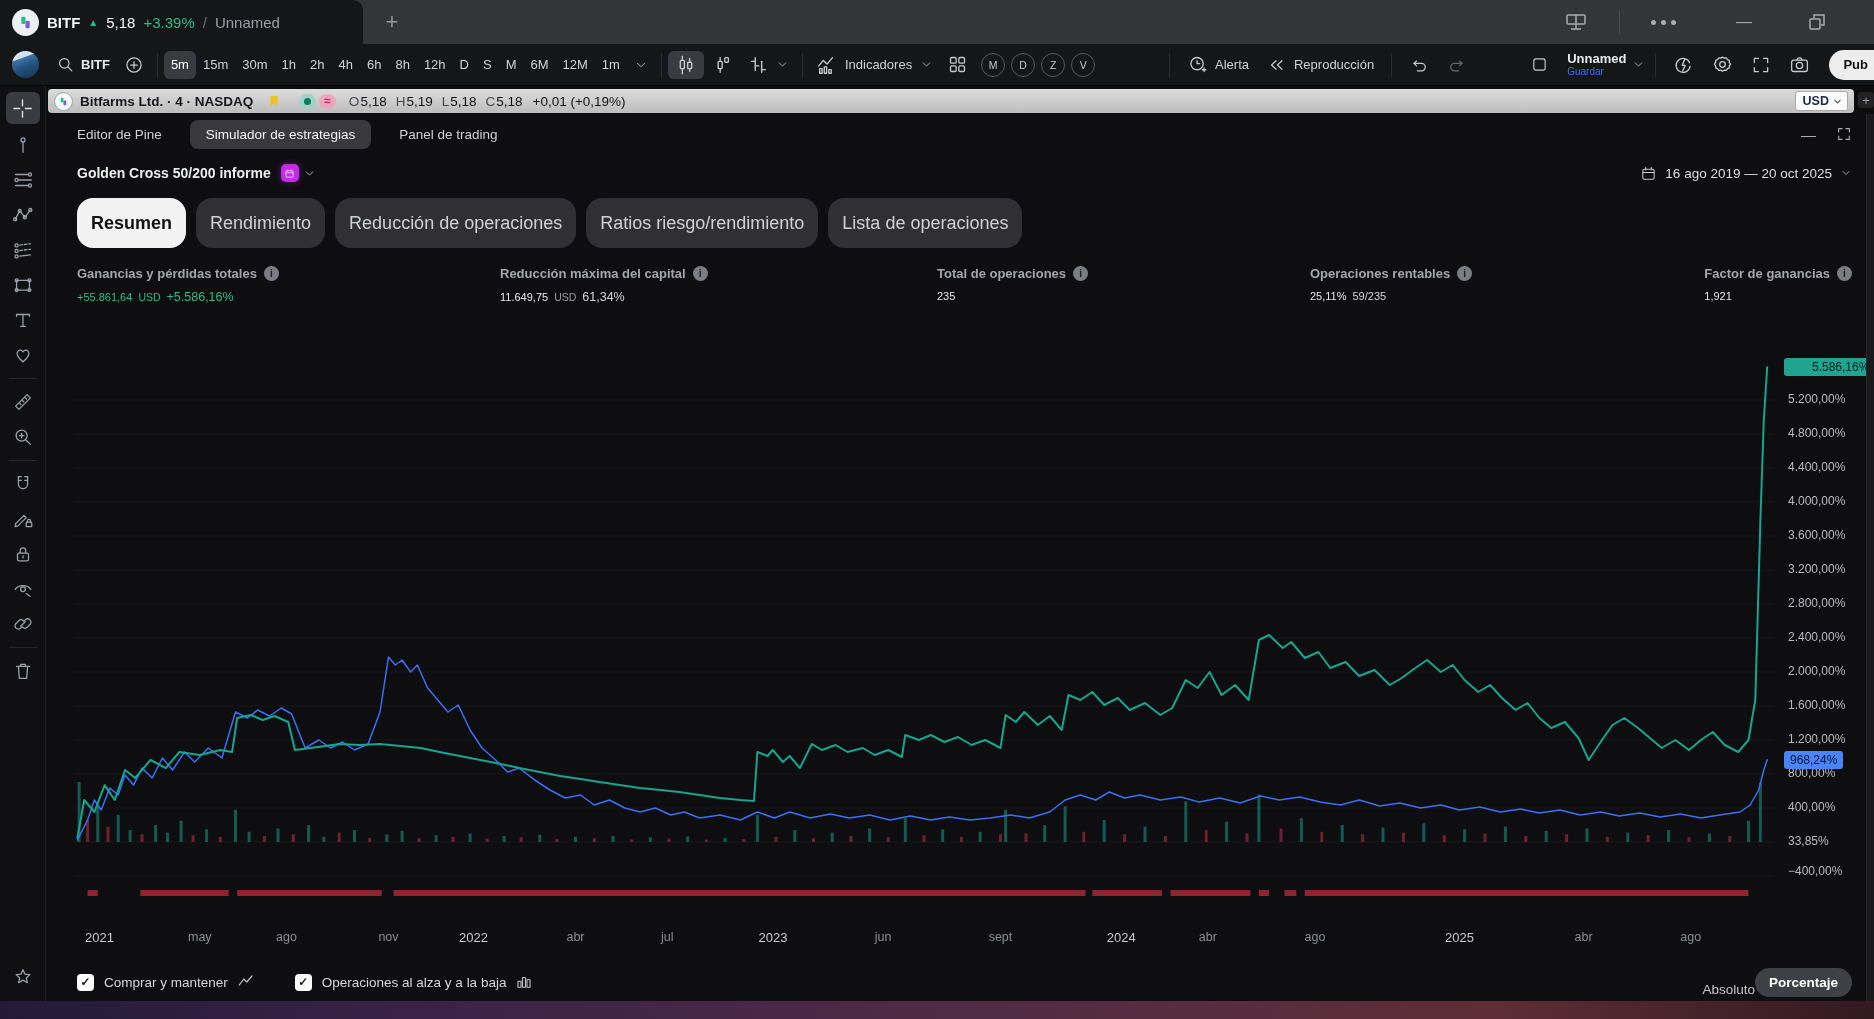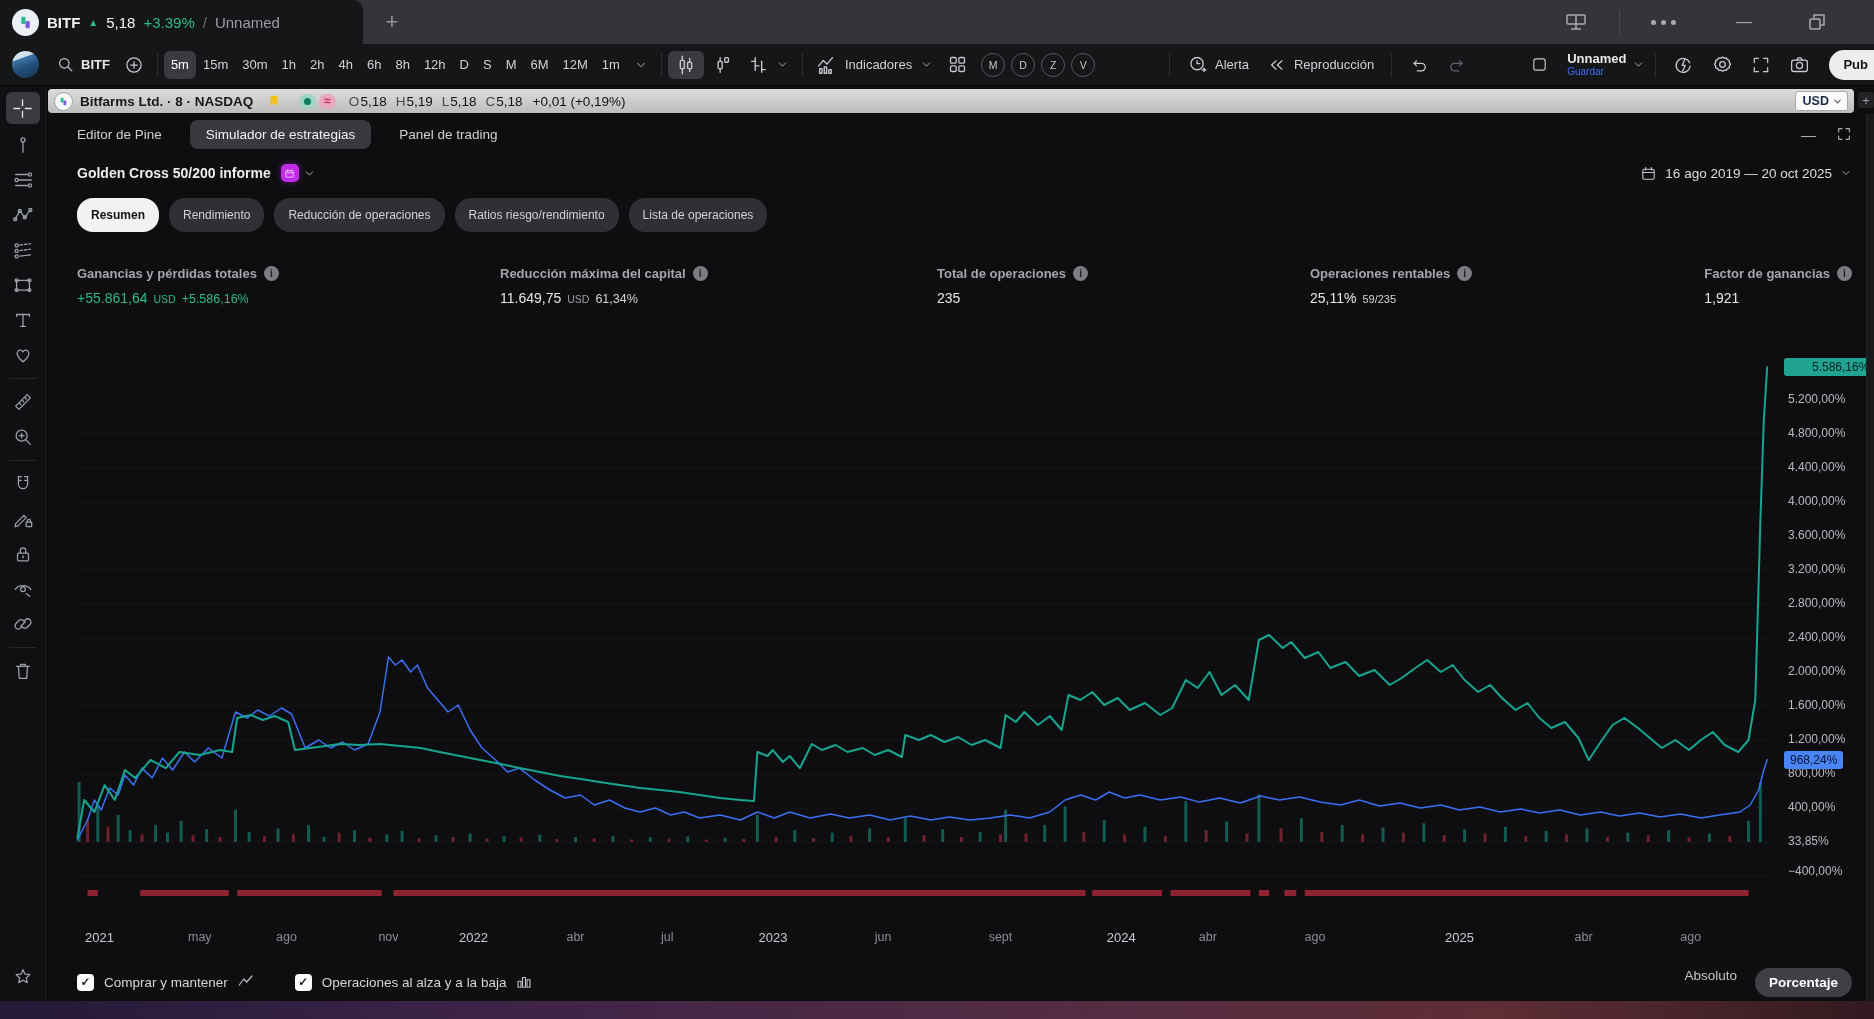--- a/index.html
+++ b/index.html
@@ -77,30 +77,30 @@
   #panel-tabs{height:40px;display:flex;align-items:center;gap:28px;padding:0 22px 0 29px;font-size:13.5px;color:#cfd0d2;}
   .ptab{white-space:nowrap;}
   .ptab.active{background:#39393d;border-radius:8px;padding:7px 16px;color:#f0f1f3;}
   #panel-tabs .pright{margin-left:auto;display:flex;gap:20px;color:#a9abb0;align-items:center;}
   #strat-header{display:flex;align-items:center;margin:10px 22px 0 29px;}
   #strat-title{font-size:14px;font-weight:bold;color:#eceded;}
   .purp{width:18px;height:18px;border-radius:5px;background:#c32ce6;display:flex;align-items:center;justify-content:center;margin:0 4px 0 10px;box-shadow:0 0 6px #a21fd680;}
   .purp svg{stroke:#fff;stroke-width:1.5;fill:none;}
   #date-range{margin-left:auto;display:flex;align-items:center;gap:8px;font-size:13.5px;color:#dcdde0;}
   #subtabs{display:flex;gap:10px;margin:16px 0 0 29px;}
-  .pill{height:34px;display:flex;align-items:center;padding:0 14px;border-radius:16px;background:#303034;
-        color:#cfd1d4;font-size:12px;white-space:nowrap;}
+  .pill{height:16px;display:flex;align-items:center;padding:17px 14px;border-radius:16px;background:#303034;
+        color:#cfd1d4;font-size:18px;white-space:nowrap;}
   .pill.active{background:#f2f2f3;color:#131315;font-weight:bold;}
   .stat{position:absolute;top:152px;}
   .stat-lr{display:flex;align-items:flex-start;gap:7px;}
   .stat-label{font-size:13px;font-weight:bold;color:#a4a6ab;}
   .info-icon{width:15px;height:15px;border-radius:50%;background:#7b7d82;color:#1b1c1f;font-size:10px;font-weight:bold;
              display:flex;align-items:center;justify-content:center;font-style:normal;}
   .stat-vr{margin-top:9px;display:flex;align-items:baseline;gap:6px;color:#e6e7e9;}
-  .stat-vr .v{font-size:14px;}
+  .stat-vr .v{font-size:11px;}
   .stat-vr .u{font-size:10.5px;color:#9b9da2;}
   .stat-vr .x{font-size:12.5px;color:#d4d5d8;}
   .stat-vr.pos .v,.stat-vr.pos .u,.stat-vr.pos .x{color:#2cbc87;}
 
   
   #plot{position:absolute;left:74px;top:330px;}
   #yaxis{position:absolute;left:1782px;top:320px;width:84px;height:580px;font-size:12px;color:#b9bbc0;}
   .ytick{position:absolute;left:6px;white-space:nowrap;}
   .ybadge{position:absolute;left:2px;padding:2px 6px;border-radius:3px;font-size:12px;white-space:nowrap;}
   .ybadge.equity{background:#21a392;color:#04201b;}
@@ -110,21 +110,21 @@
   .xtick.year{color:#c9cbd0;font-size:13px;}
   #scrollstrip{position:absolute;right:0;top:114px;width:7px;height:887px;background:#1a1a1d;border-left:1px solid #26262a;}
 
   
   #footer{position:absolute;left:48px;top:963px;width:1826px;height:38px;display:flex;align-items:center;
           padding:0 22px 0 29px;box-sizing:border-box;font-size:13.5px;color:#d5d6d9;}
   .chk{width:17px;height:17px;background:#fff;border-radius:4px;color:#1b1b1b;font-size:12px;font-weight:bold;
        display:flex;align-items:center;justify-content:center;margin-right:10px;}
   .fgroup{display:flex;align-items:center;margin-right:40px;}
   .fgroup .ic{margin-left:9px;}
-  #footer-right{margin-left:auto;display:flex;align-items:flex-start;gap:18px;}
+  #footer-right{margin-left:auto;display:flex;align-items:flex-end;}
   #abs-btn{color:#c3c4c8;}
   #pct-btn{background:#3f4045;border-radius:15px;padding:7px 14px;color:#fff;font-weight:bold;}
 
   #wallpaper{position:absolute;left:0;top:1001px;width:1874px;height:18px;
              background:linear-gradient(90deg,#241a38,#3c2347 25%,#532c44 55%,#5e2d35 80%,#321a20);}
 </style>
 </head>
 <body>
 
 <div id="app">
@@ -520,21 +520,21 @@
       </div>
   </div>
 
   <div id="symbolbar">
     <span class="mini-logo">
       <svg width="11" height="11" viewBox="0 0 24 24">
           <rect x="6" y="4" width="6" height="10" rx="1.5" fill="#1fbf92"></rect>
           <rect x="12" y="10" width="6" height="10" rx="1.5" fill="#7b5bd6"></rect>
         </svg>
     </span>
-    <span class="ttl">Bitfarms Ltd. · 8 · NASDAQ</span>
+    <span class="ttl">Bitfarms Ltd. · 4 · NASDAQ</span>
     <span class="flagic ic">
       <svg width="14" height="14" viewBox="0 0 24 24">
           <path d="M6,3 H18 V21 L12,15.5 L6,21 Z" fill="#f2c21b" stroke="none"></path>
         </svg>
     </span>
     <span class="statuspill teal" style="margin-left:14px;">
         <i></i>
       </span>
     <span class="statuspill pink">≈</span>
     <span class="ohlc">

